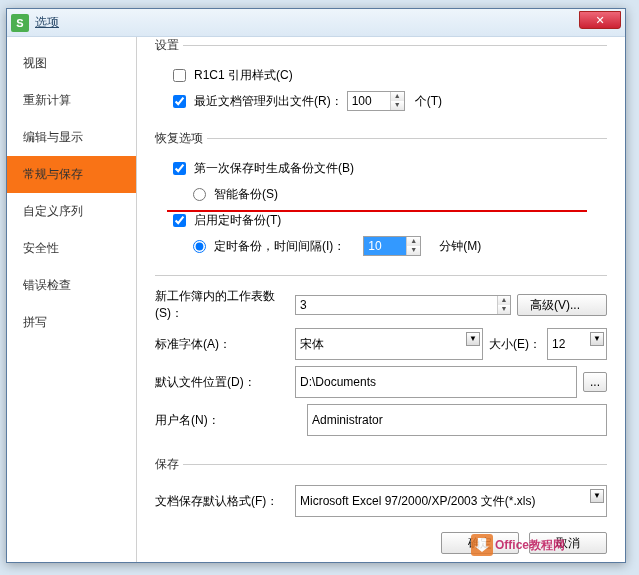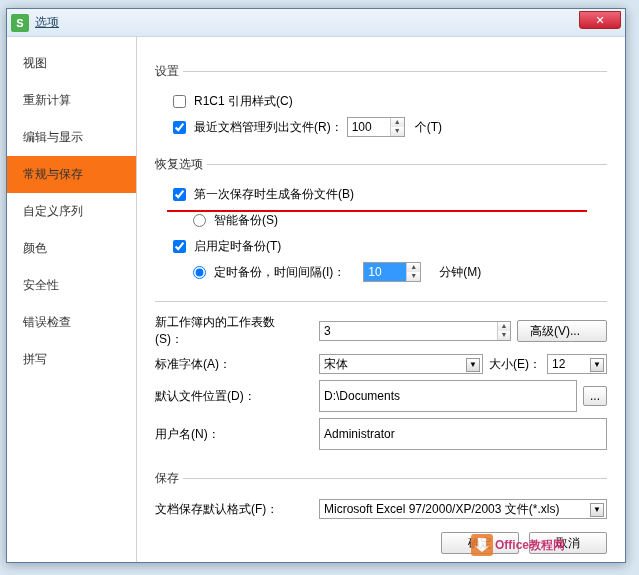--- a/index.html
+++ b/index.html
@@ -11,45 +11,45 @@
 .titlebar .app-icon { width: 18px; height: 18px; background: #4caf50; color: #fff; display: inline-flex; align-items: center; justify-content: center; font-weight: bold; font-size: 11px; border-radius: 2px; margin-right: 6px; }
 .titlebar .title { color: #2a4a6a; text-decoration: underline; }
 .titlebar .close { position: absolute; right: 4px; top: 2px; width: 42px; height: 18px; background: linear-gradient(#e67,#c23); border: 1px solid #a22; border-radius: 0 0 3px 3px; color: #fff; text-align: center; line-height: 16px; font-size: 11px; }
 
 .body { display: flex; height: calc(100% - 28px); border-radius: 7px; }
 
 .sidebar { width: 130px; border-right: 1px solid #d0d0d0; padding-top: 8px; }
 .sidebar .item { padding: 10px 16px; color: #333; cursor: pointer; }
 .sidebar .item.active { background: #f97316; }
 
-.content { flex: 1; padding: 26px 18px 8px 18px; position: relative; overflow: hidden; }
+.content { flex: 1; padding: 0 18px 8px 18px; position: relative; overflow: hidden; }
 
 fieldset { border: none; border-top: 1px solid #ccc; margin-bottom: 10px; padding: 6px 0 4px 0; }
 fieldset legend { padding: 0 4px 0 0; color: #333; }
 
 .row { display: flex; align-items: center; margin: 4px 0 4px 18px; gap: 4px; min-height: 22px; }
 .row.indent2 { margin-left: 38px; }
 
 input[type=checkbox], input[type=radio] { margin-right: 4px; vertical-align: middle; }
 
 .spin { display: inline-flex; border: 1px solid #a0a0a0; height: 20px; background: #fff; }
 .spin input { border: none; width: 42px; padding: 0 4px; outline: none; }
 .spin .btns { width: 14px; display: flex; flex-direction: column; border-left: 1px solid #ccc; }
 .spin .btns span { flex:1; font-size:7px; text-align:center; line-height:8px; color:#555; background:linear-gradient(#fff,#e8e8e8); cursor:pointer; }
 
 .spin.hl input { background: #3399ff; color: #fff; }
 
 .underline-red { position: absolute; height: 2px; background: #e00000; }
 
-.formrow { display: flex; align-items: center; margin: 6px 0; gap: 24px; }
+.formrow { display: flex; align-items: center; margin: 6px 0; }
 .formrow .lbl { width: 140px; }
 .formrow .val { flex: 1; display:flex; align-items:center; gap:6px; }
 
 .txt { border: 1px solid #a0a0a0; height: 32px; padding: 0 4px; background: #fff; }
-.sel { border: 1px solid #a0a0a0; height: 20px; background: #fff; display:inline-flex; align-items:center; padding:0 4px; position:relative; }
+.sel { border: 1px solid #a0a0a0; height: 32px; background: #fff; display:inline-flex; align-items:center; padding:0 4px; position:relative; }
 .sel .arrow { position:absolute; right:2px; top:3px; width:14px; height:14px; background:linear-gradient(#fff,#ddd); border:1px solid #999; font-size:8px; text-align:center; line-height:12px; }
 
 .btn { border: 1px solid #999; background: linear-gradient(#fff,#e8e8e8); height: 22px; padding: 0 12px; cursor: pointer; border-radius:2px; display:inline-flex; align-items:center; }
 .btn.small { padding: 0 6px; height: 20px; }
 
 .footer { position: absolute; bottom: 8px; right: 18px; display: flex; gap: 10px; }
 .footer .btn { width: 78px; justify-content:center; }
 
 .watermark { position:absolute; bottom:6px; right:60px; color:#be185d; font-size:16px; font-weight:bold; opacity:0.85; pointer-events:none; text-shadow:0 0 2px #fff; }
 .watermark .ico { display:inline-block; width:22px; height:22px; background:#e87a2a; border-radius:3px; vertical-align:middle; margin-right:2px; position:relative; }
@@ -65,21 +65,20 @@
     <div class="close">✕</div>
   </div>
 
   <div class="body">
     <div class="sidebar">
       <div class="item">视图</div>
       <div class="item">重新计算</div>
       <div class="item">编辑与显示</div>
       <div class="item active">常规与保存</div>
       <div class="item">自定义序列</div>
-      <div class="item">颜色</div>
       <div class="item">安全性</div>
       <div class="item">错误检查</div>
       <div class="item">拼写</div>
     </div>
 
     <div class="content">
 
       <fieldset>
         <legend>设置</legend>
         <div class="row">
@@ -162,21 +161,21 @@
         <div class="formrow">
           <span class="lbl">默认文件位置(D)：</span>
           <span class="val">
             <input class="txt" style="flex: 1 1 0%;" value="D:\Documents">
             <button class="btn small">...</button>
           </span>
         </div>
         <div class="formrow">
           <span class="lbl">用户名(N)：</span>
           <span class="val">
-            <input class="txt" style="flex: 1 1 0%;" value="Administrator">
+            <input class="txt" style="flex: 1 1 0%; margin-left: 12px;" value="Administrator">
           </span>
         </div>
       </fieldset>
 
       <fieldset>
         <legend>保存</legend>
         <div class="formrow">
           <span class="lbl">文档保存默认格式(F)：</span>
           <span class="val">
             <span class="sel" style="flex:1;">

